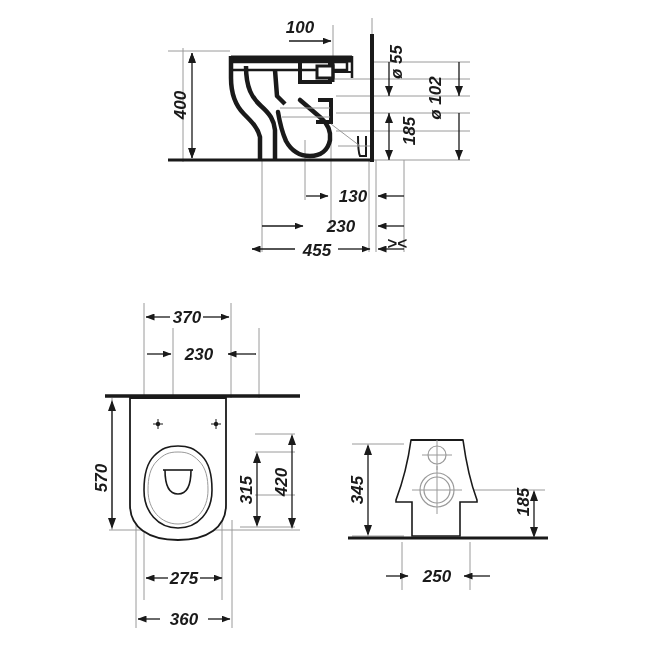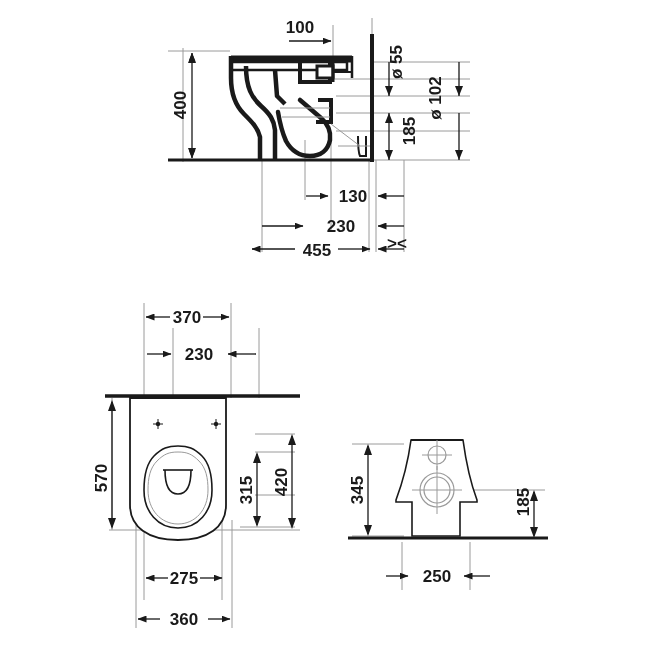--- a/index.html
+++ b/index.html
@@ -10,20 +10,21 @@
   }
   body {
     font-family: "Liberation Sans", sans-serif;
   }
   #drawing-root {
     position: relative;
     width: 650px;
     height: 650px;
     background: #ffffff;
     overflow: hidden;
+    font-style: italic;
   }
   svg#tech-svg {
     display: block;
     width: 650px;
     height: 650px;
   }
   .dim-text {
     font-family: "Liberation Sans", sans-serif;
     font-weight: bold;
     font-size: 17px;

